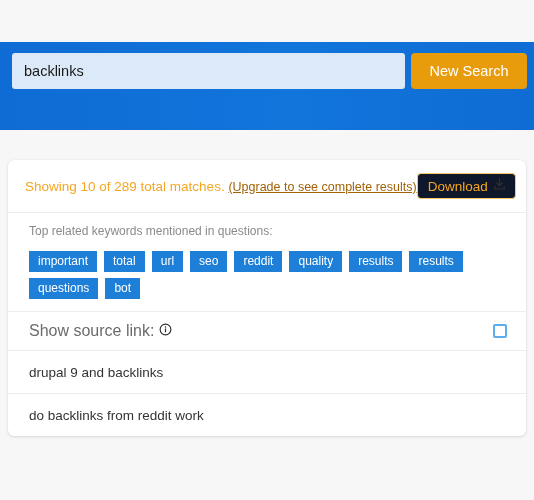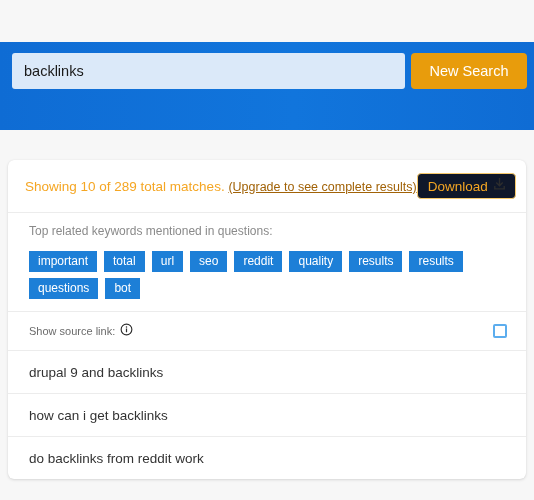--- a/index.html
+++ b/index.html
@@ -122,21 +122,21 @@
   }
 
   
   .source-row {
     display: flex;
     align-items: center;
     justify-content: space-between;
     padding: 10px 14px 10px 21px;
   }
   .source-left { display: flex; align-items: center; gap: 5px; }
-  .source-label { font-size: 11px; color: #6b6b6b; }
+  .source-label { font-size: 16px; color: #6b6b6b; }
   .info-icon { display: block; }
   .checkbox {
     width: 14px;
     height: 14px;
     border: 2px solid #5cadee;
     border-radius: 2px;
     background: #ffffff;
     box-sizing: border-box;
     cursor: pointer;
     margin-right: 5px;
@@ -210,16 +210,15 @@
           <circle cx="8" cy="8" r="6.6" stroke="#2d2d2d" stroke-width="1.4" fill="none"></circle>
           <circle cx="8" cy="4.9" r="0.95" fill="#2d2d2d"></circle>
           <path d="M8 6.9 L8 11.4" stroke="#2d2d2d" stroke-width="1.5" stroke-linecap="butt"></path>
         </svg>
       </span>
     </div>
     <span class="checkbox"></span>
   </div>
 
   <div class="result-row">drupal 9 and backlinks</div>
-  <div class="result-row">how can i get backlinks</div>
   <div class="result-row">do backlinks from reddit work</div>
 
 </div>
 
 </body></html>

